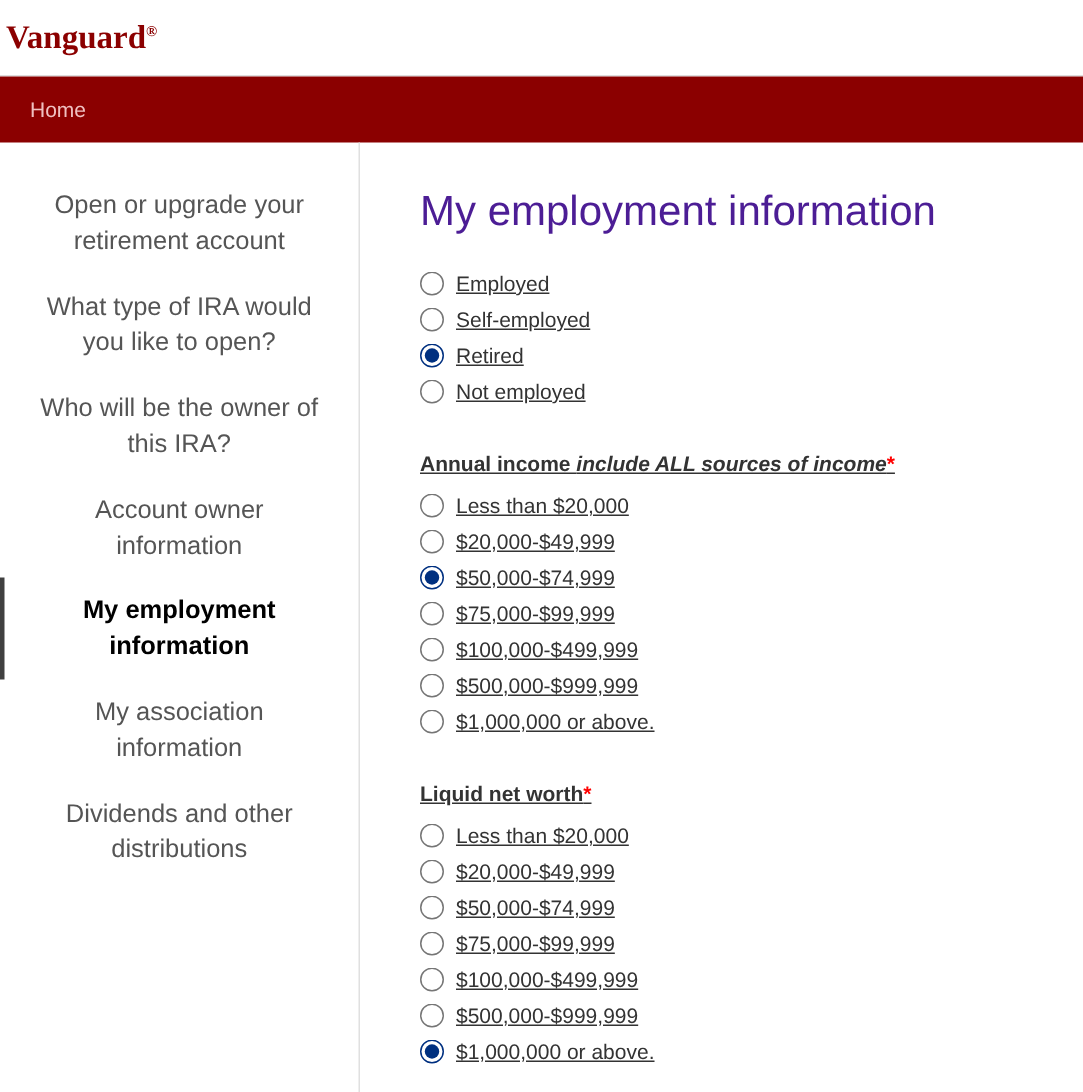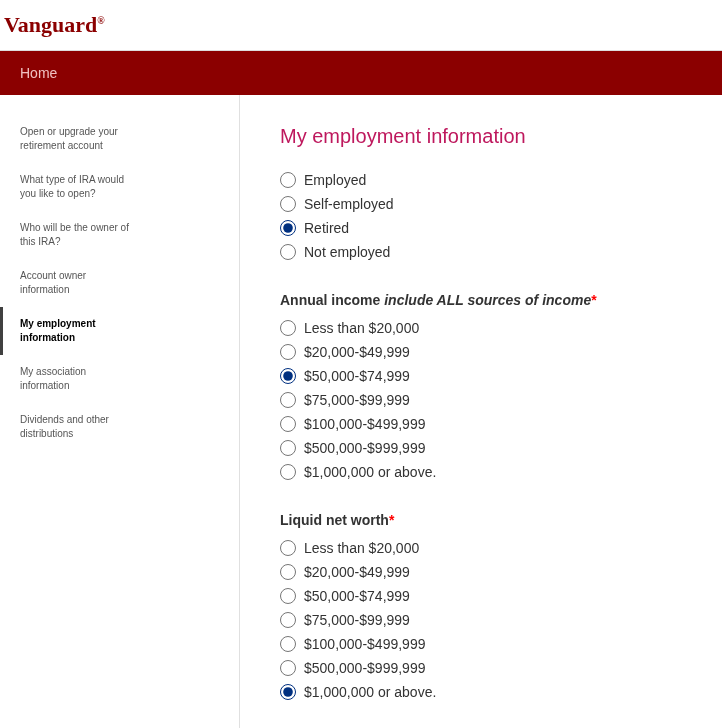--- a/index.html
+++ b/index.html
@@ -49,46 +49,48 @@
     
     .sidebar {
       width: 240px;
       min-width: 240px;
       padding: 20px 0;
       border-right: 1px solid #e0e0e0;
     }
     .sidebar-item {
       padding: 10px 20px;
       color: #555;
-      font-size: 10px;
+      font-size: 17px;
       cursor: pointer;
       line-height: 1.4;
+      text-align: center;
     }
     .sidebar-item.active {
       font-weight: bold;
       color: #000;
       border-left: 3px solid #404040;
       padding-left: 17px;
     }
 
     
     .content {
       flex: 1;
       padding: 30px 40px;
     }
     .page-title {
-      font-size: 20px;
+      font-size: 28px;
       font-weight: normal;
-      color: #be185d;
+      color: #4c1d95;
       margin-bottom: 24px;
     }
 
     
     .section {
       margin-bottom: 28px;
+      text-decoration: underline;
     }
     .section-label {
       font-size: 14px;
       font-weight: bold;
       margin-bottom: 12px;
       margin-top: 32px;
     }
     .section-label .italic-bold {
       font-style: italic;
     }

